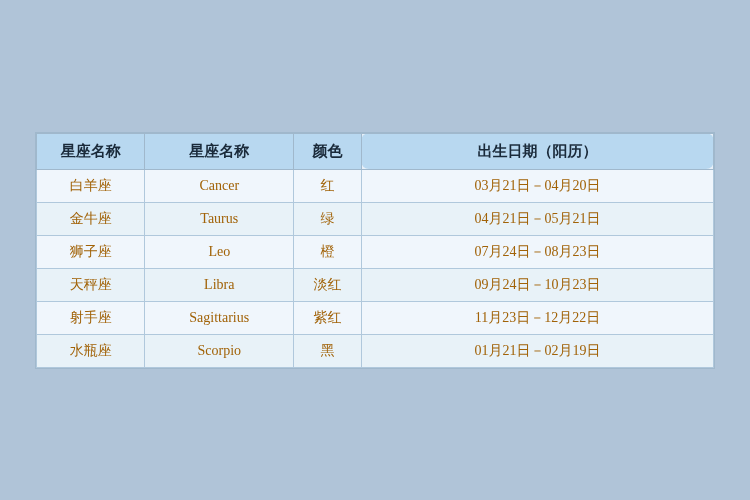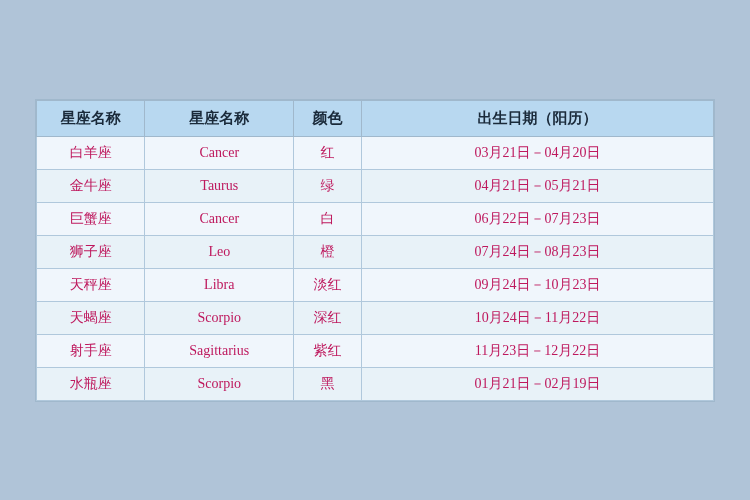--- a/index.html
+++ b/index.html
@@ -28,30 +28,30 @@
       text-align: center;
       font-size: 15px;
       font-weight: bold;
       color: #1a2a3a;
     }
     tbody tr td {
       border: 1px solid #b0c8dc;
       padding: 7px 12px;
       text-align: center;
       font-size: 14px;
-      color: #be185d;
+      color: #a16207;
       background-color: #f0f6fc;
     }
     tbody tr:nth-child(even) td {
       background-color: #e8f2f8;
     }
     .col-chinese { width: 16%; }
     .col-english { width: 22%; }
     .col-color   { width: 10%; }
-    .col-date    { width: 52%; }
+    .col-date    { width: 52%; border-radius: 8px; }
   </style>
 </head>
 <body>
 
 <div class="table-container">
   <table>
     <thead>
       <tr>
         <th class="col-chinese">星座名称</th>
         <th class="col-english">星座名称</th>
@@ -66,42 +66,30 @@
           <td>红</td>
           <td>03月21日－04月20日</td>
         </tr>
         <tr>
           <td>金牛座</td>
           <td>Taurus</td>
           <td>绿</td>
           <td>04月21日－05月21日</td>
         </tr>
         <tr>
-          <td>巨蟹座</td>
-          <td>Cancer</td>
-          <td>白</td>
-          <td>06月22日－07月23日</td>
-        </tr>
-        <tr>
           <td>狮子座</td>
           <td>Leo</td>
           <td>橙</td>
           <td>07月24日－08月23日</td>
         </tr>
         <tr>
           <td>天秤座</td>
           <td>Libra</td>
           <td>淡红</td>
           <td>09月24日－10月23日</td>
-        </tr>
-        <tr>
-          <td>天蝎座</td>
-          <td>Scorpio</td>
-          <td>深红</td>
-          <td>10月24日－11月22日</td>
         </tr>
         <tr>
           <td>射手座</td>
           <td>Sagittarius</td>
           <td>紫红</td>
           <td>11月23日－12月22日</td>
         </tr>
         <tr>
           <td>水瓶座</td>
           <td>Scorpio</td>

